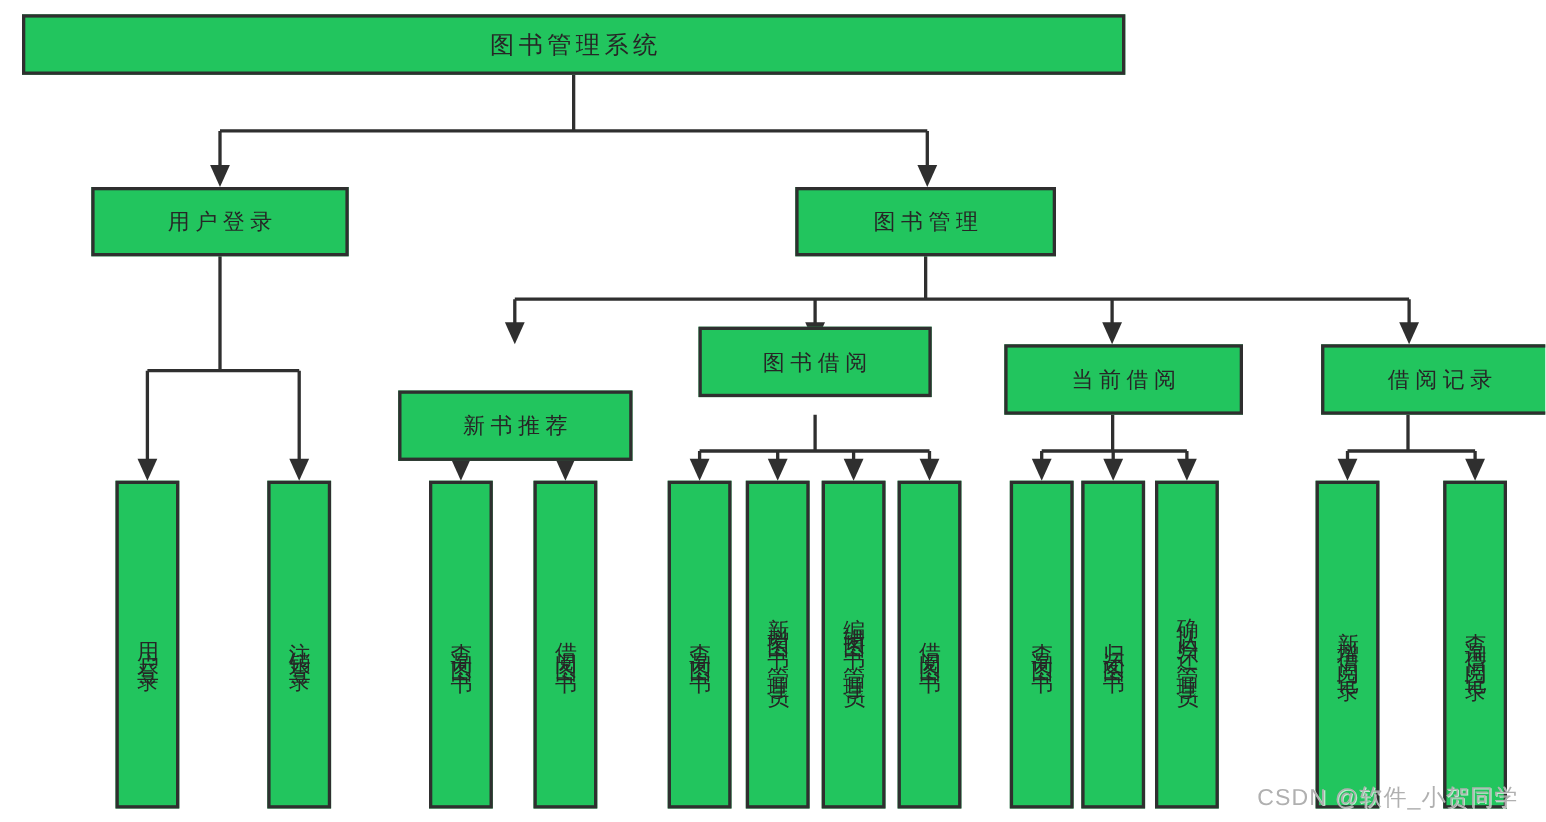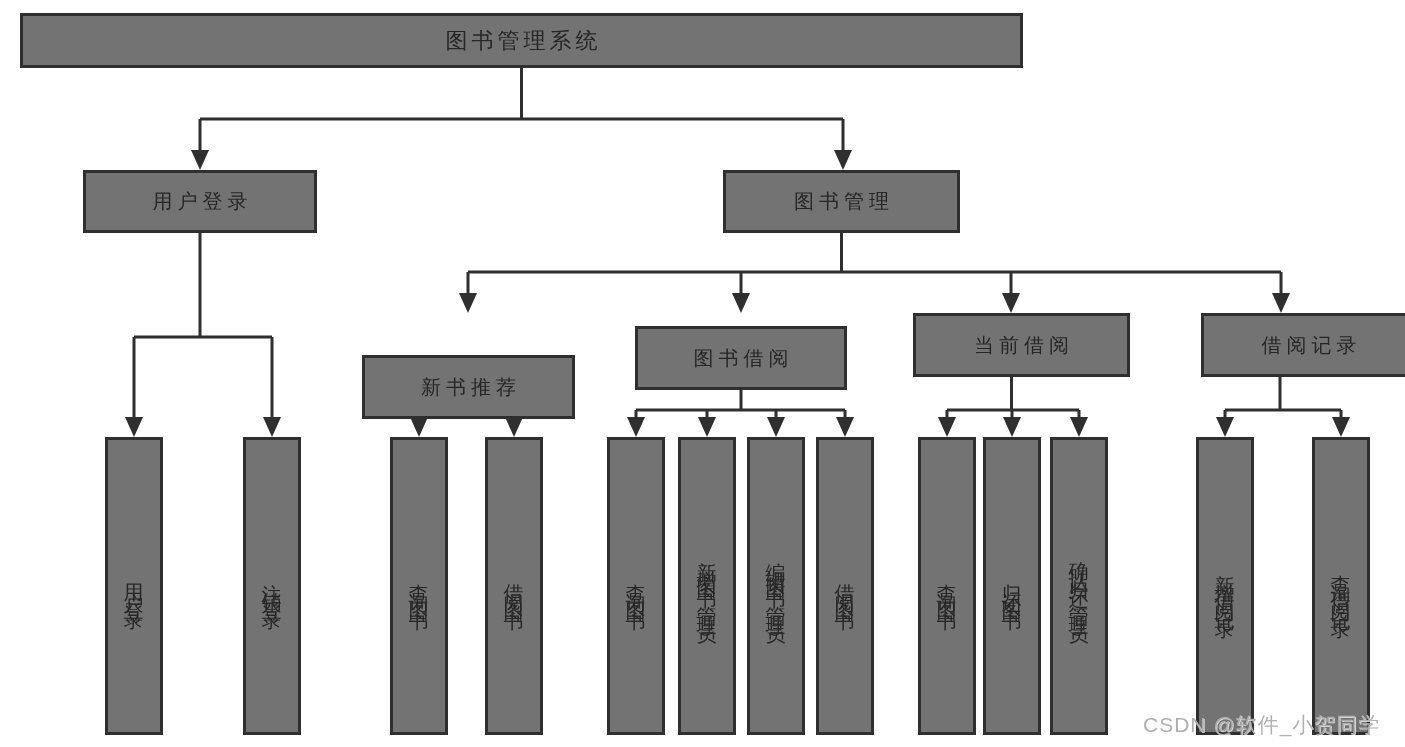--- a/index.html
+++ b/index.html
@@ -18,21 +18,21 @@
   .connectors {
     position: absolute;
     left: 0;
     top: 0;
     width: 1405px;
     height: 747px;
   }
   .node {
     position: absolute;
     box-sizing: border-box;
-    background: #737373;
+    background: #22c55e;
     border: 3px solid #2f2f2f;
     display: flex;
     align-items: center;
     justify-content: center;
     color: #262626;
   }
   .node.h {
     font-size: 20px;
     letter-spacing: 5px;
     white-space: nowrap;
@@ -107,21 +107,21 @@
   <div class="node h" style="left:83px; top:170px; width:234px; height:63px;">
     <span>用户登录</span>
   </div>
   <div class="node h" style="left:723px; top:170px; width:237px; height:63px;">
     <span>图书管理</span>
   </div>
 
   <div class="node h" style="left:362px; top:313px; width:213px; height:64px;margin-top:42px;">
     <span>新书推荐</span>
   </div>
-  <div class="node h" style="left:635px; top:326px; width:212px; height:64px;">
+  <div class="node h" style="left:635px; top:297px; width:212px; height:64px;">
     <span>图书借阅</span>
   </div>
   <div class="node h" style="left:903px; top:313px; width:217px; height:64px;margin-left:10px;">
     <span>当前借阅</span>
   </div>
   <div class="node h" style="left:1172px; top:313px; width:216px; height:64px;margin-left:29px;">
     <span>借阅记录</span>
   </div>
 
   <div class="node v" style="left:105px; top:437px; width:58px; height:298px;">

